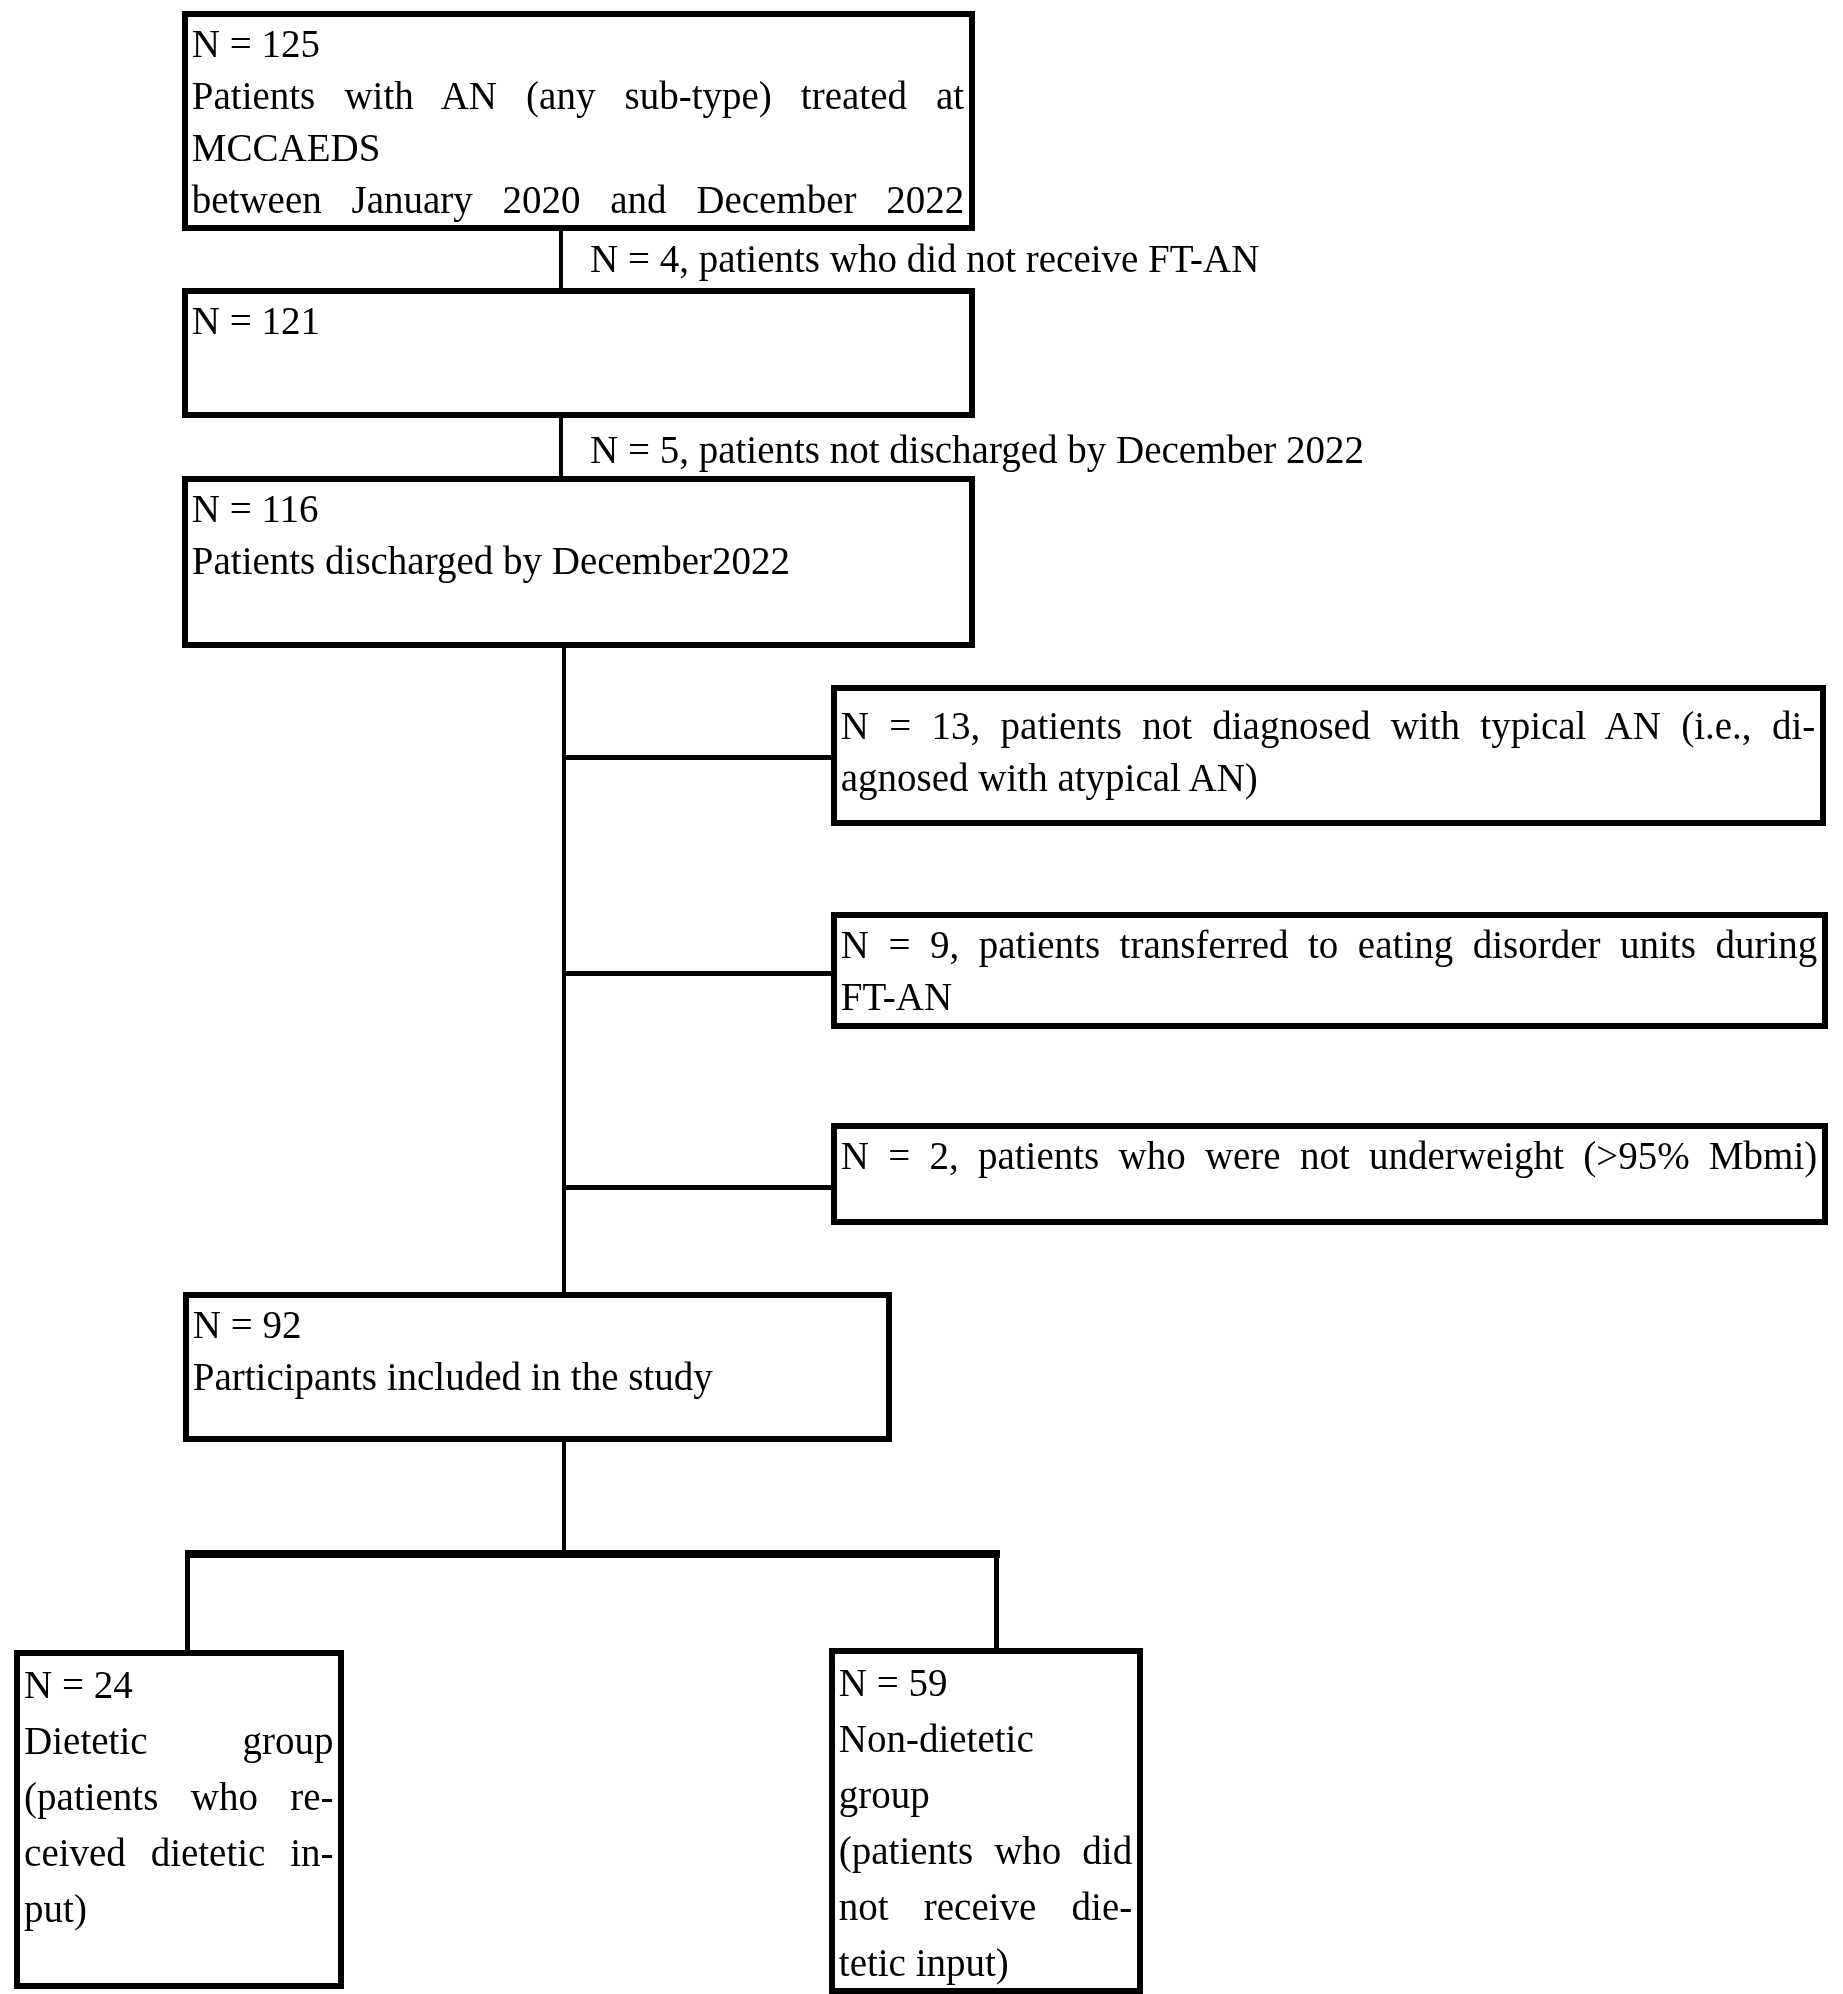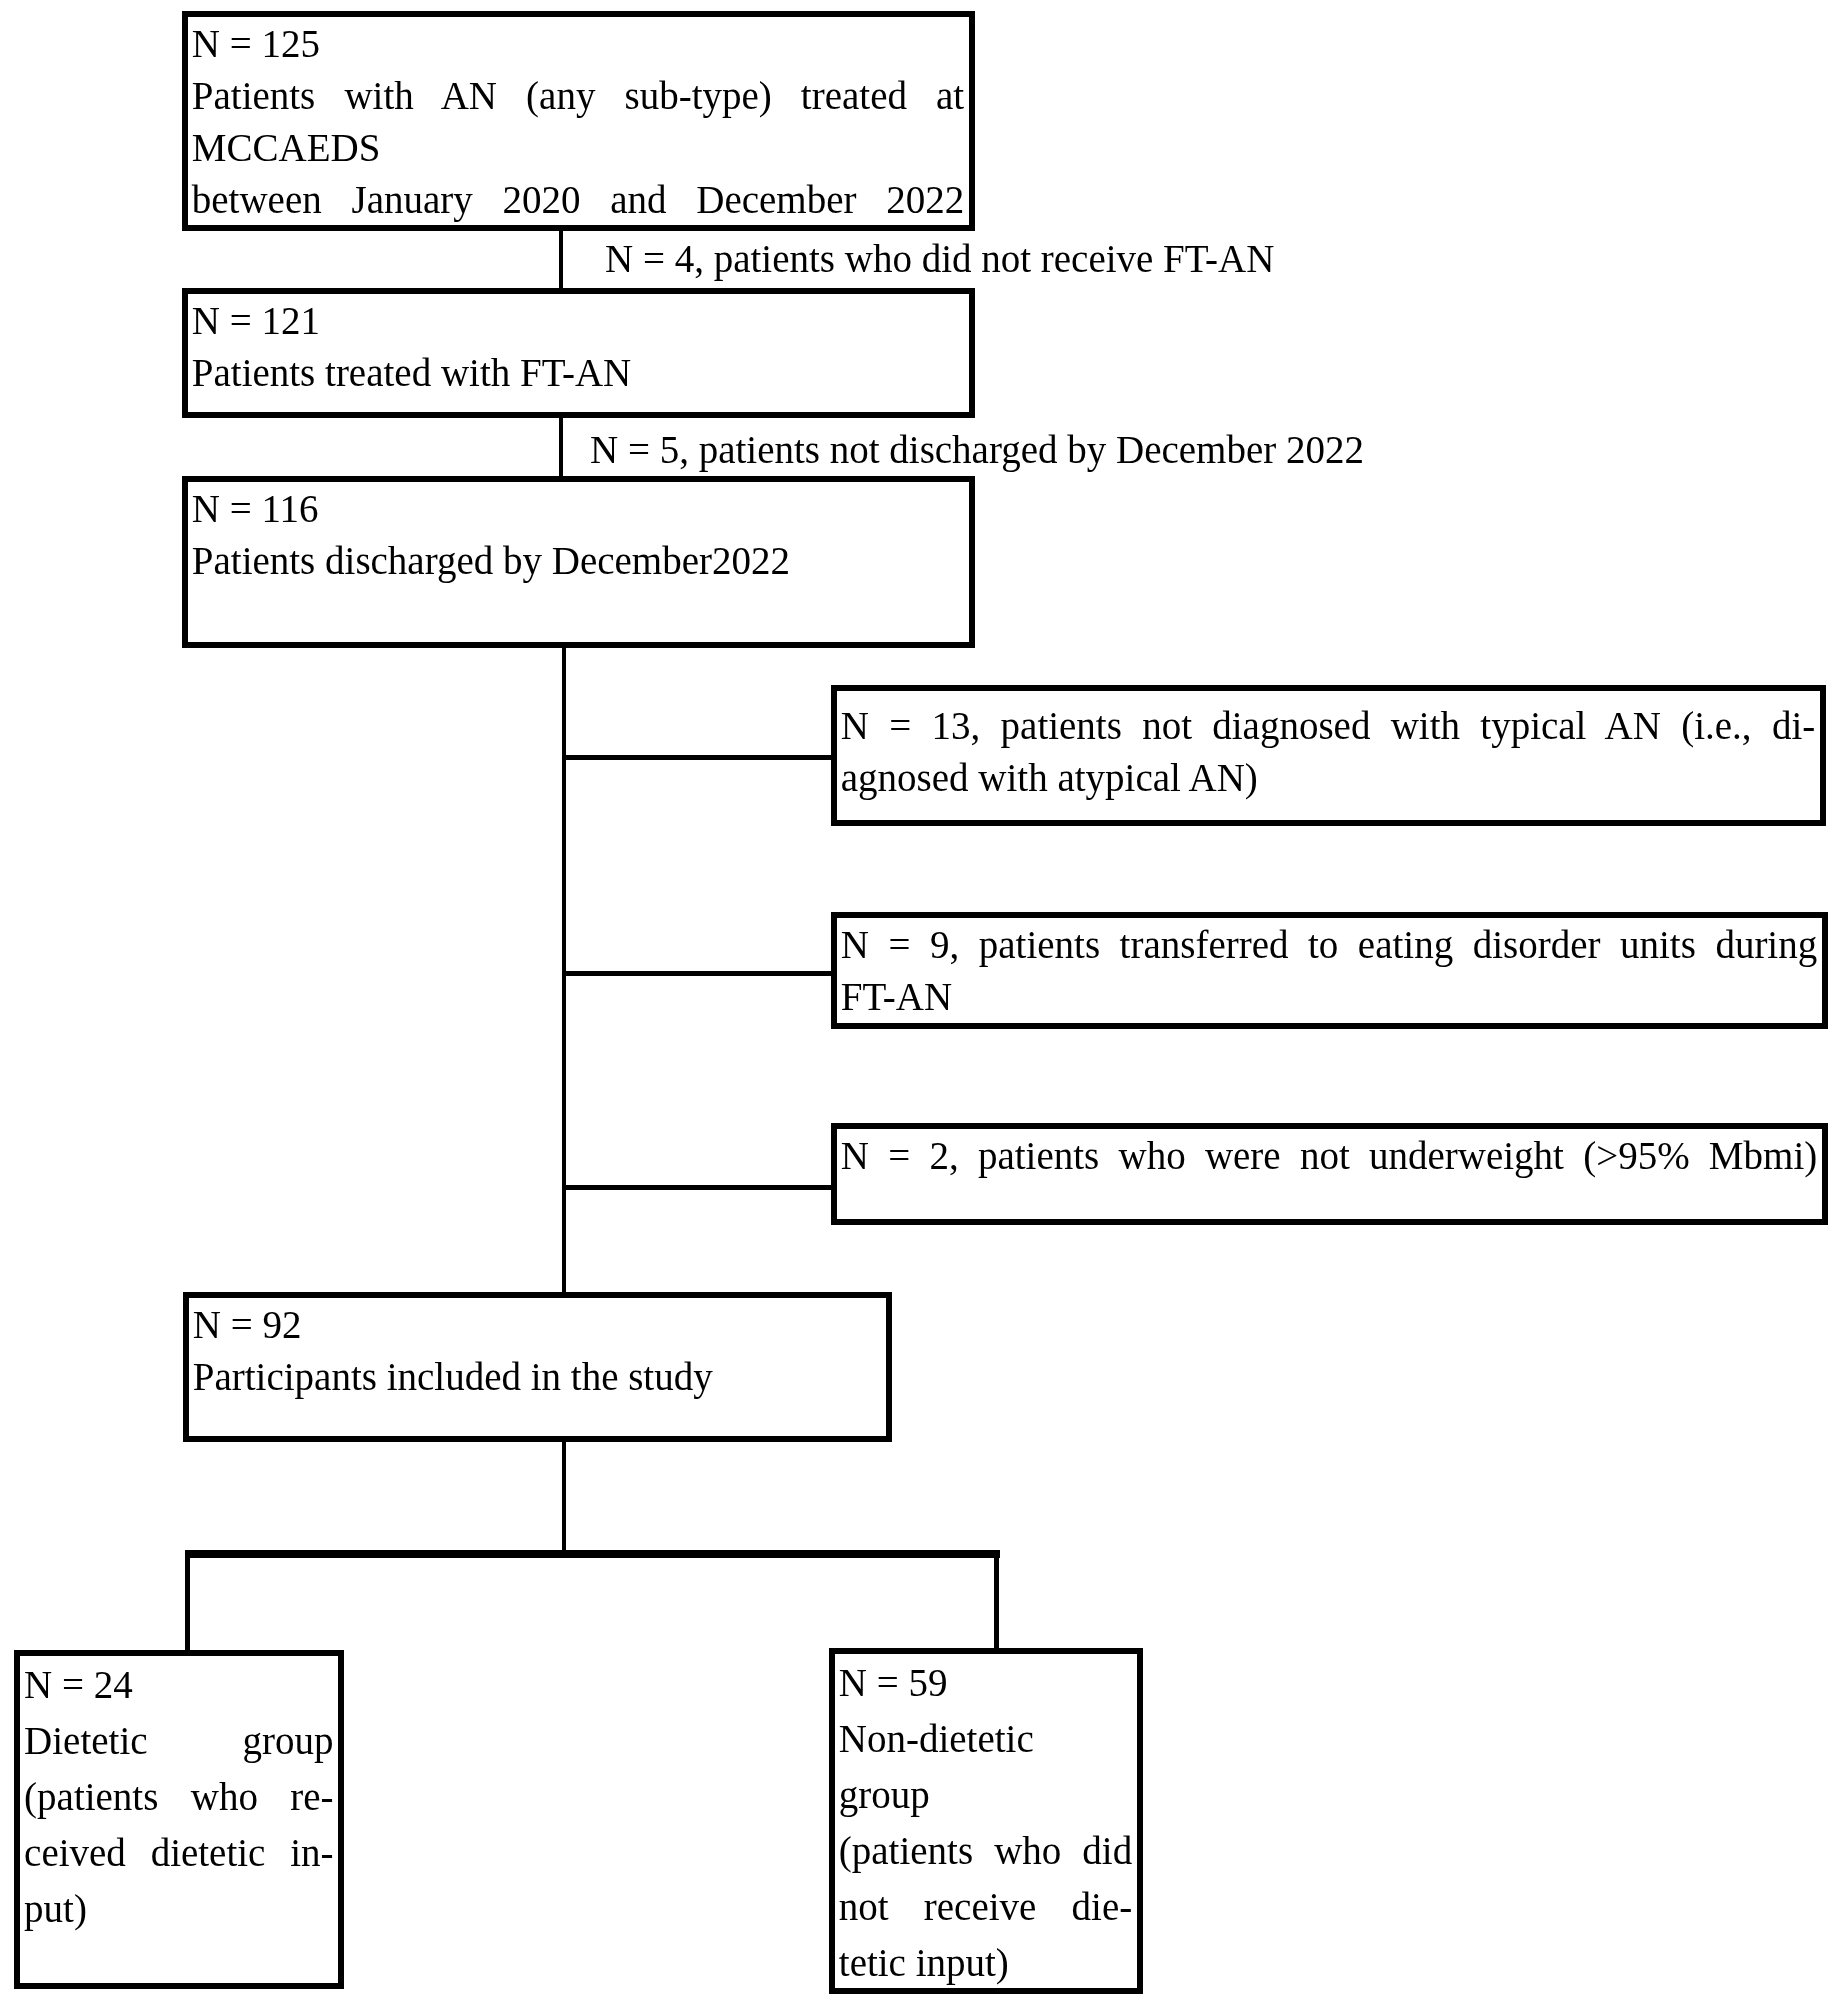--- a/index.html
+++ b/index.html
@@ -64,25 +64,24 @@
   <div class="conn" style="left:185px; top:1554px; width:4.8px; height:100px;"></div>
   <div class="conn" style="left:994px; top:1554px; width:4.8px; height:98px;"></div>
 
   <div class="fbox" style="left:182px; top:10.5px; width:793px; height:220px;">
     <div class="ln">N = 125</div>
     <div class="ln j">Patients with AN (any sub-type) treated at</div>
     <div class="ln">MCCAEDS</div>
     <div class="ln j">between January 2020 and December 2022</div>
   </div>
 
-  <div class="lbl" style="left:590px; top:233px;margin-left:15px;">N = 4, patients who did not receive FT-AN</div>
+  <div class="lbl" style="left:590px; top:233px;">N = 4, patients who did not receive FT-AN</div>
 
   <div class="fbox" style="left:182px; top:288px; width:793px; height:130px;">
     <div class="ln">N = 121</div>
-    <div class="ln">Patients treated with FT-AN</div>
   </div>
 
   <div class="lbl" style="left:590px; top:424px;">N = 5, patients not discharged by December 2022</div>
 
   <div class="fbox" style="left:182px; top:476px; width:793px; height:172px;">
     <div class="ln">N = 116</div>
     <div class="ln">Patients discharged by December2022</div>
   </div>
 
   <div class="fbox" style="left:831px; top:685px; width:995px; height:141px; padding-top:9px;">

